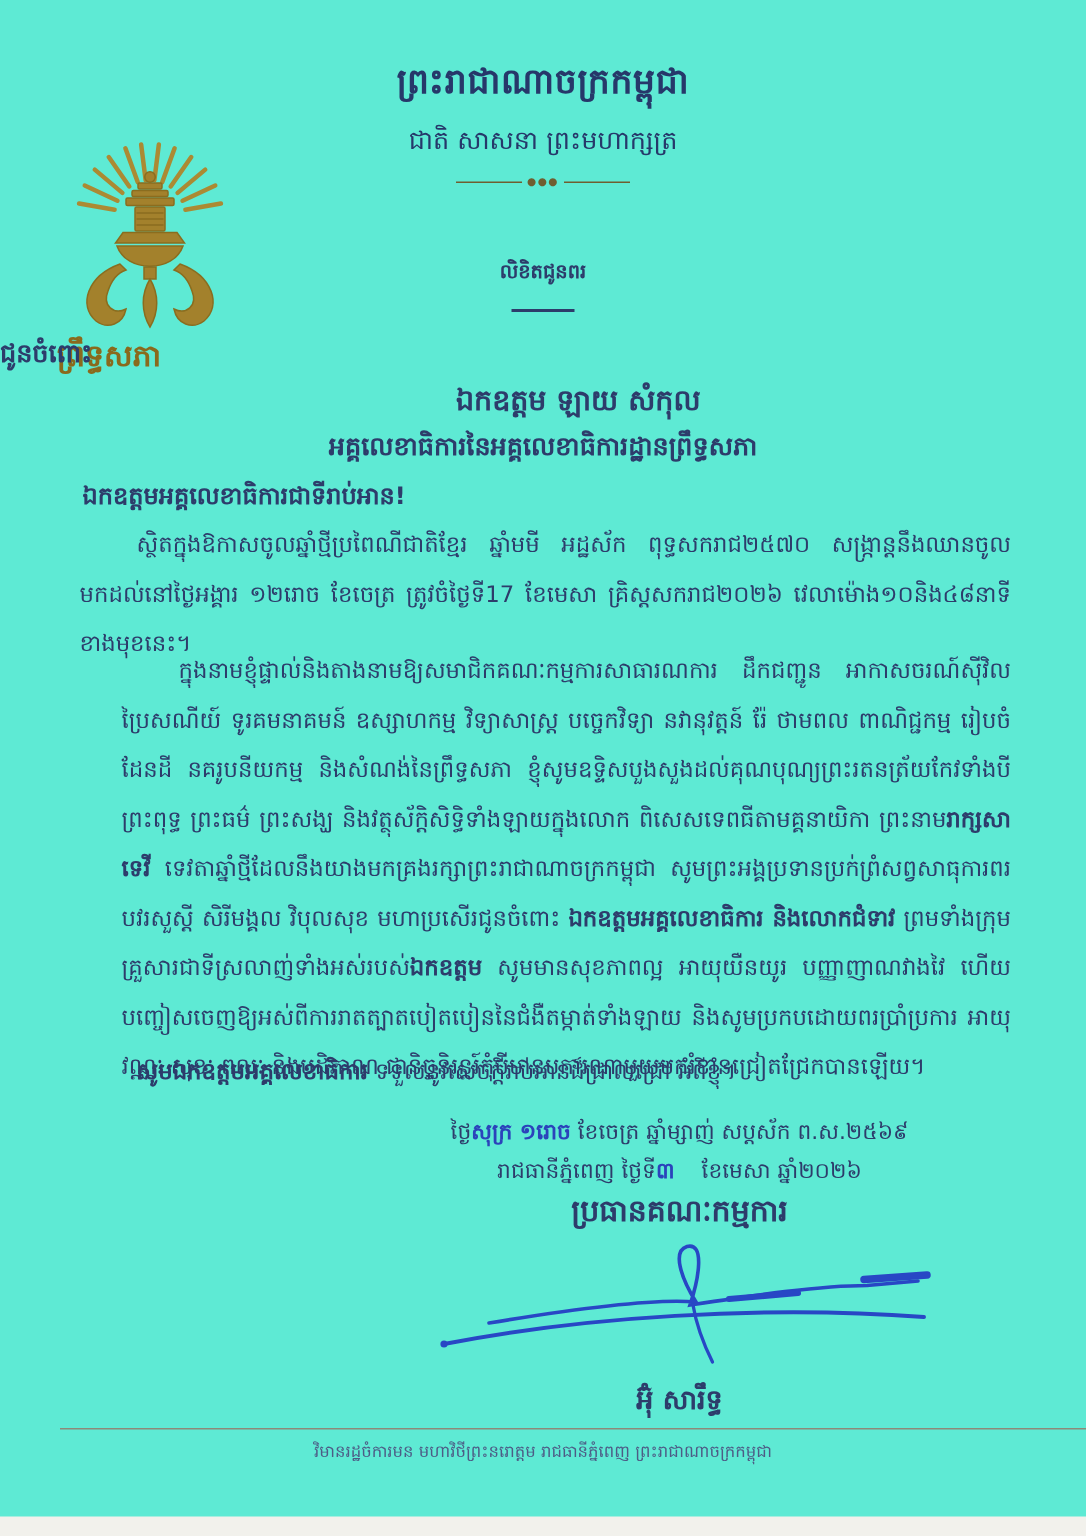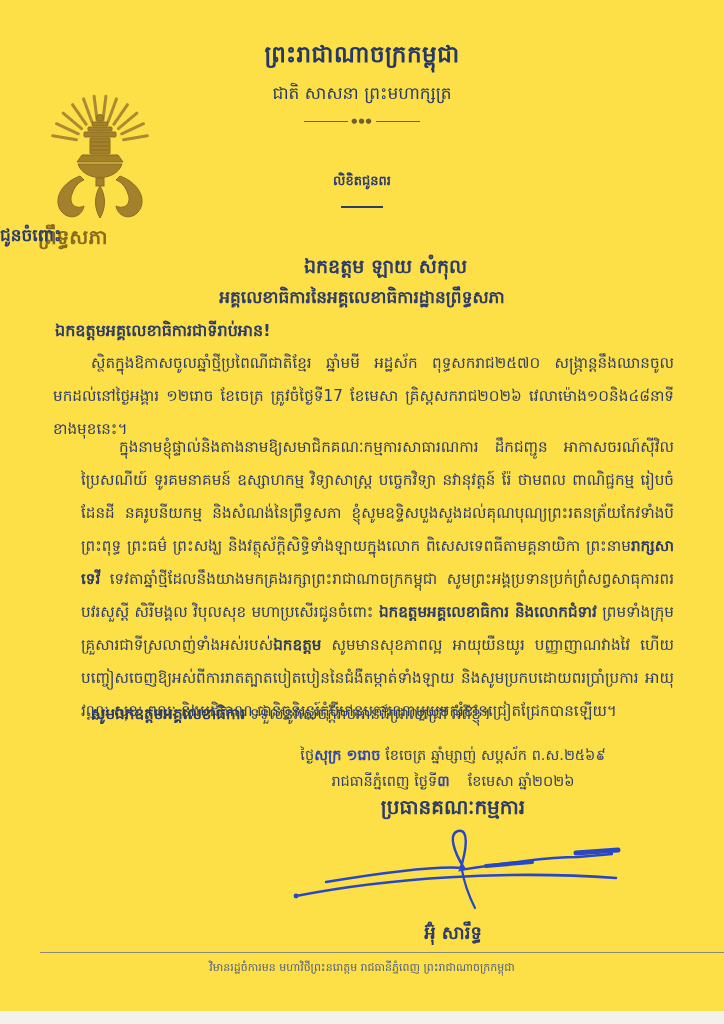--- a/index.html
+++ b/index.html
@@ -1,20 +1,20 @@
 <!DOCTYPE html>
 <html><head>
 <meta charset="utf-8">
 <style>
   html,body{margin:0;padding:0;background:#dedbd2;}
   .page{
     position:relative;
     width:724px;height:1024px;
     margin:0 auto;
-    background:#fde047;
+    background:#5eead4;
     font-family:"DejaVu Sans",sans-serif;
     color:#2d3c6b;
     overflow:hidden;
   }
   
   .hdr{position:absolute;top:40px;left:0;right:0;text-align:center;}
   .hdr-kingdom{font-size:23px;font-weight:bold;color:#26386a;letter-spacing:.5px;}
   .hdr-motto{font-size:17px;font-weight:normal;color:#26386a;margin-top:9px;}
   .orn-divider{display:flex;justify-content:center;align-items:center;gap:3px;margin-top:11px;}
   .orn-divider .line{width:44px;border-top:1.5px solid #6f5e30;}

